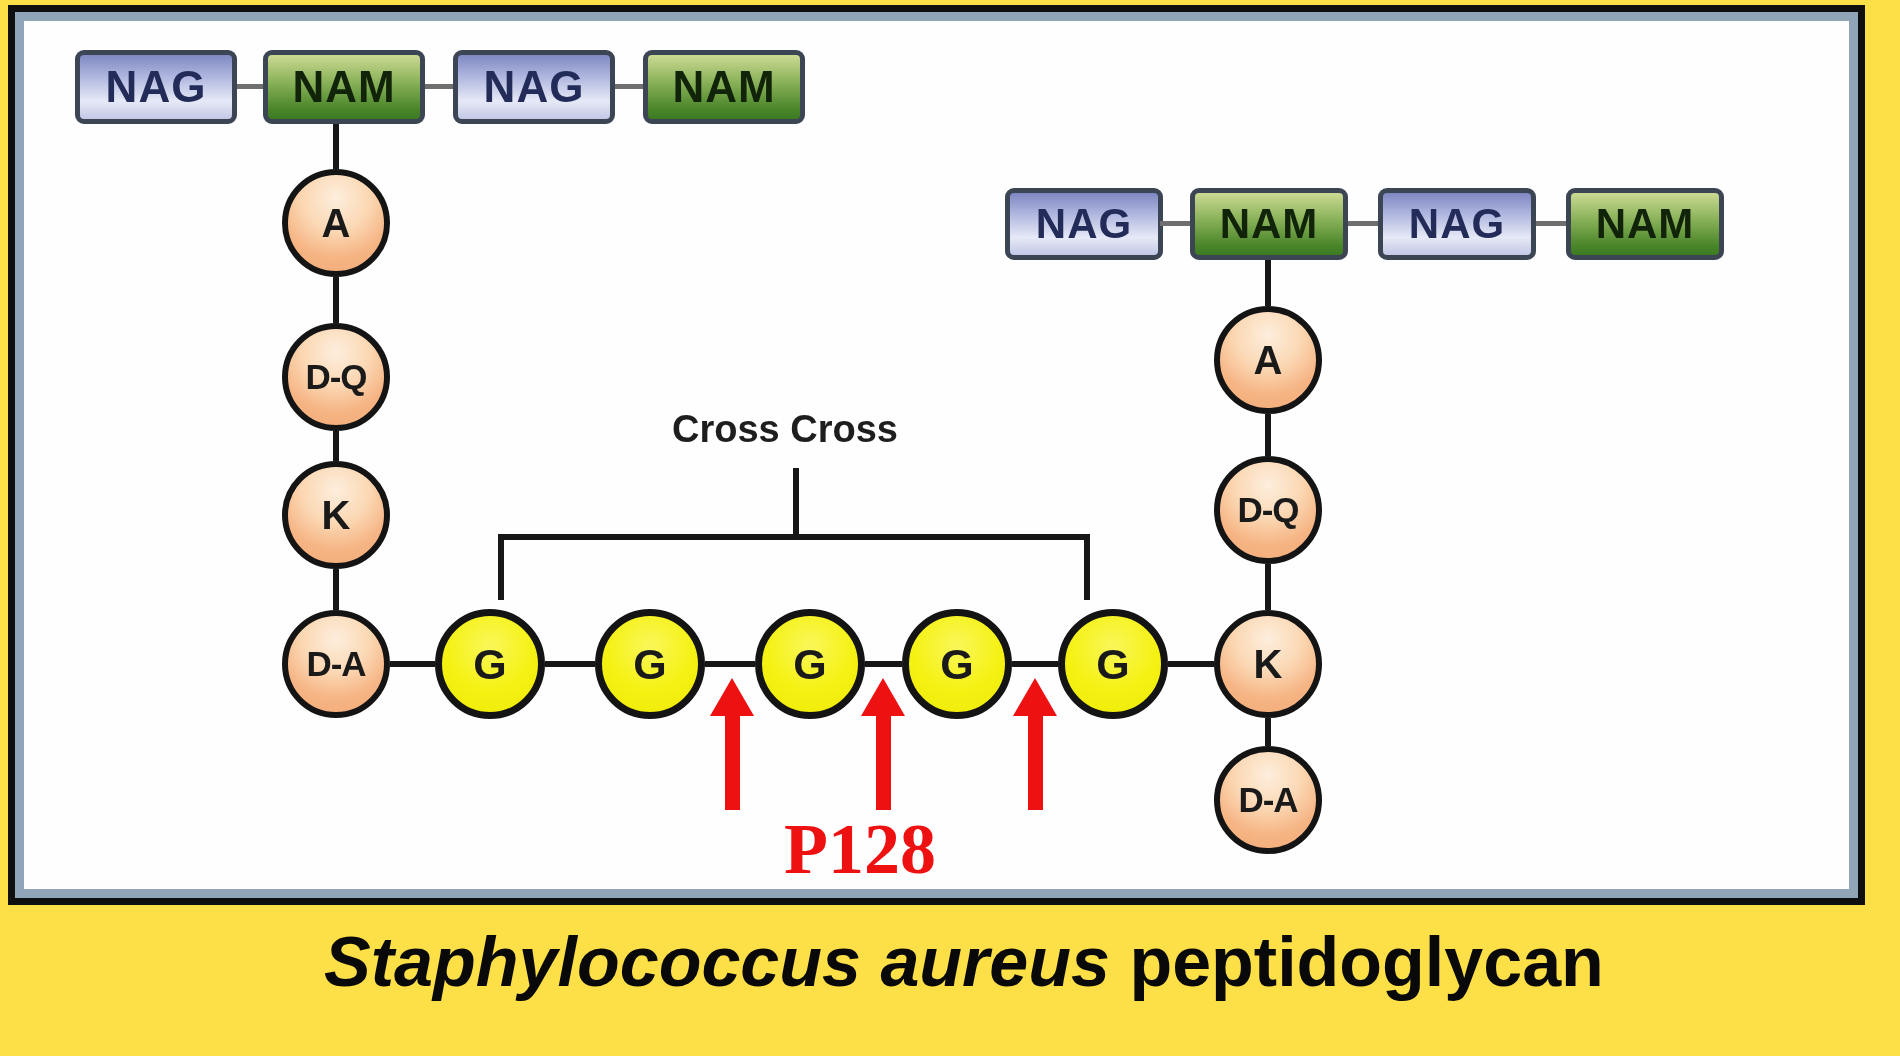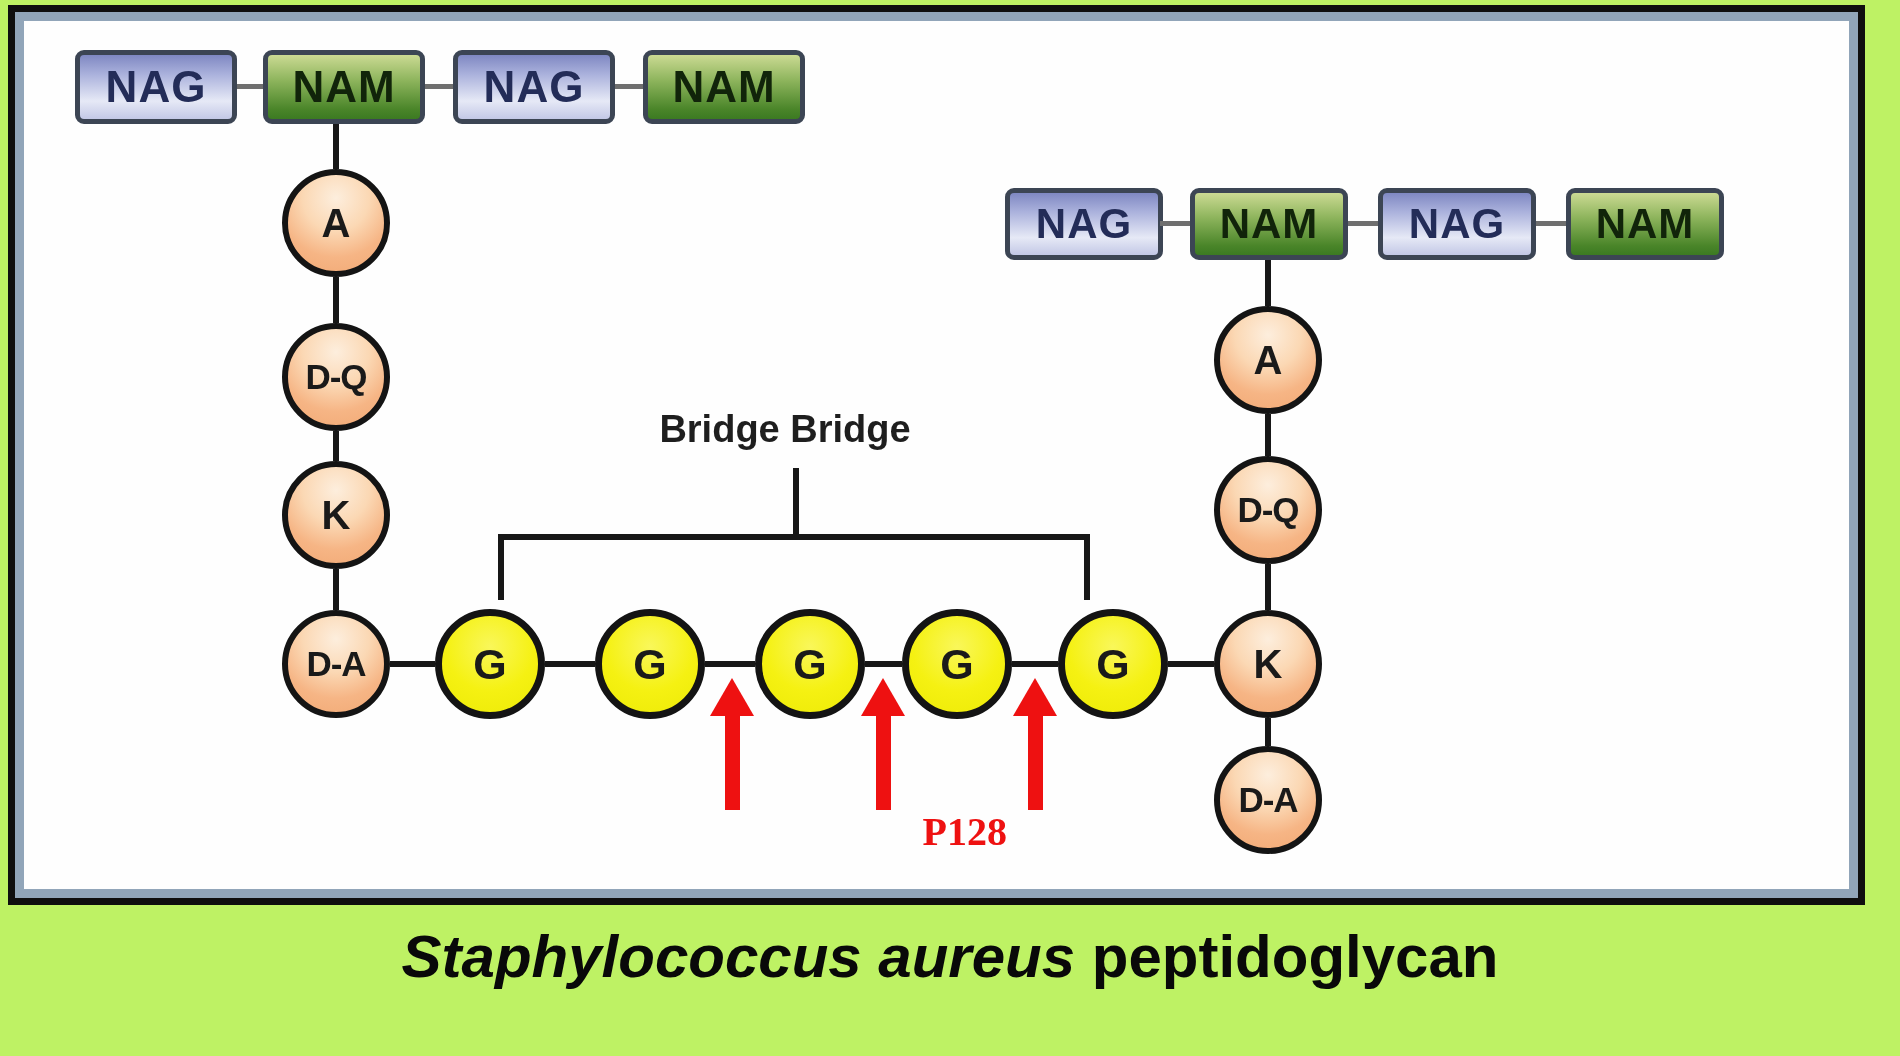--- a/index.html
+++ b/index.html
@@ -1,17 +1,17 @@
 <!DOCTYPE html>
 <html><head>
 <meta charset="utf-8">
 <style>
   html,body{margin:0;padding:0;background:#ffffff;}
   #canvas{
-    position:relative;width:1900px;height:1056px;background:#bef264;overflow:hidden;
+    position:relative;width:1900px;height:1056px;background:#fde047;overflow:hidden;
     font-family:"Liberation Sans",sans-serif;
   }
   
   .frame{
     position:absolute;left:8px;top:5px;width:1857px;height:900px;
     box-sizing:border-box;border:7px solid #0f0f0f;
     box-shadow:inset 0 0 0 9px #91a5b9;
     background:#fefefe;
   }
   
@@ -56,26 +56,26 @@
     border-left:22px solid transparent;border-right:22px solid transparent;
     border-bottom:38px solid #ee1111;
   }
   .ashaft{position:absolute;width:15px;background:#ee1111;}
   
   .crossbridge-label{
     position:absolute;left:565px;top:408px;width:440px;text-align:center;
     font-weight:700;font-size:38px;color:#1e1e1e;
   }
   .p128-label{
-    position:absolute;left:757px;top:808px;width:250px;text-align:right;
-    font-family:"Liberation Serif",serif;font-weight:700;font-size:40px;color:#ee1111;
+    position:absolute;left:784px;top:808px;width:250px;text-align:left;
+    font-family:"Liberation Serif",serif;font-weight:700;font-size:72px;color:#ee1111;
   }
   .caption{
-    position:absolute;left:150px;top:922px;width:1600px;text-align:center;
-    font-weight:700;font-size:60px;color:#090909;
+    position:absolute;left:164px;top:922px;width:1600px;text-align:center;
+    font-weight:700;font-size:70px;color:#090909;
   }
   .caption .sp{font-style:italic;}
 </style>
 </head>
 <body>
 
 <div id="canvas">
 
   <div class="frame"></div>
 
@@ -106,21 +106,21 @@
   <div class="gcircle" style="left:435px;top:609px;">G</div>
   <div class="gcircle" style="left:595px;top:609px;">G</div>
   <div class="gcircle" style="left:755px;top:609px;">G</div>
   <div class="gcircle" style="left:902px;top:609px;">G</div>
   <div class="gcircle" style="left:1058px;top:609px;">G</div>
 
   <div class="line" style="left:498px;top:534px;width:592px;height:6px;"></div>
   <div class="line" style="left:498px;top:534px;width:6px;height:66px;"></div>
   <div class="line" style="left:1084px;top:534px;width:6px;height:66px;"></div>
   <div class="line" style="left:793px;top:468px;width:6px;height:66px;"></div>
-  <div class="crossbridge-label">Bridge Bridge</div>
+  <div class="crossbridge-label">Cross Cross</div>
 
   <div class="ahead" style="left:710px;top:678px;"></div>
   <div class="ashaft" style="left:725px;top:712px;height:98px;"></div>
   <div class="ahead" style="left:861px;top:678px;"></div>
   <div class="ashaft" style="left:876px;top:712px;height:98px;"></div>
   <div class="ahead" style="left:1013px;top:678px;"></div>
   <div class="ashaft" style="left:1028px;top:712px;height:98px;"></div>
   <div class="p128-label">P128</div>
 
   <div class="box r nag" style="left:1005px;top:188px;">NAG</div>

